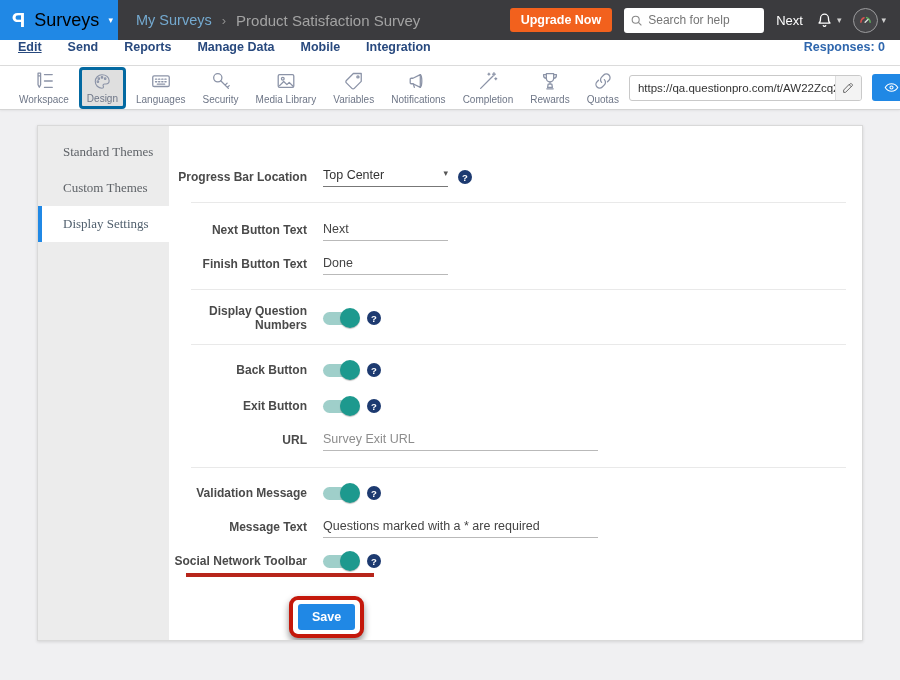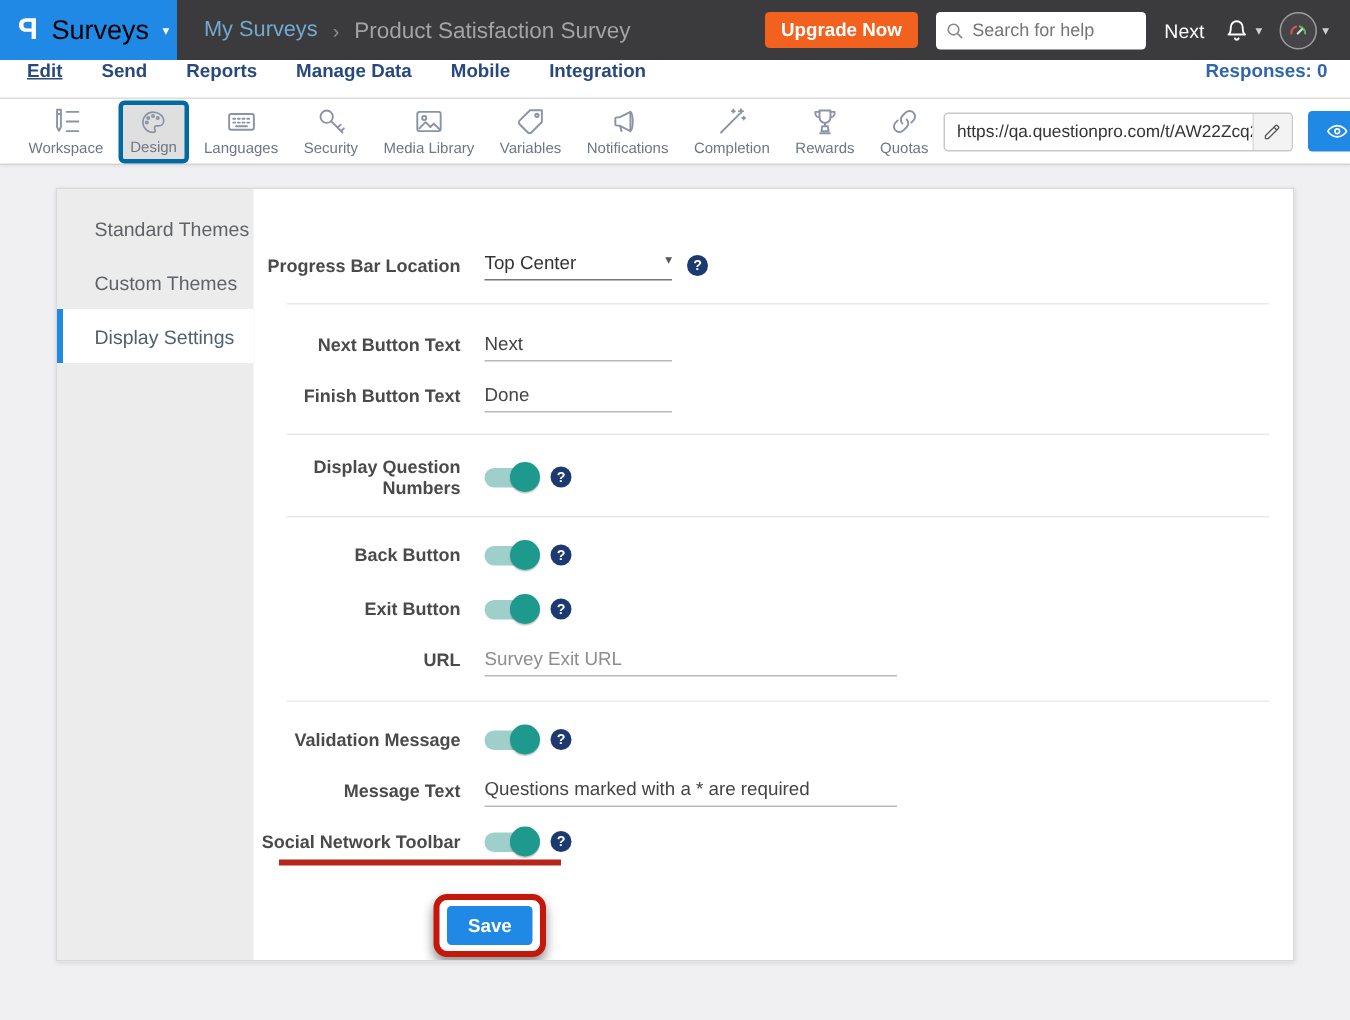--- a/index.html
+++ b/index.html
@@ -87,21 +87,21 @@
     font-size:12.5px; font-weight:700; padding:6px 12px; display:flex; align-items:center; gap:6px;
     font-family:"Liberation Sans", sans-serif;
   }
   .preview-btn svg { width:15px; height:15px; stroke:#fff; fill:none; stroke-width:1.7; }
 
   
   .card {
     position:absolute; left:37px; top:125px; width:826px; height:516px;
     background:#fff; border:1px solid #d9d9d9; box-shadow:0 1px 3px rgba(0,0,0,.12);
   }
-  .side { position:absolute; left:0; top:0; bottom:0; width:131px; background:#ececec; padding-top:8px; }
+  .side { position:absolute; left:0; top:0; bottom:0; width:131px; background:#ececec; padding-top:8px;font-family:Liberation Serif, serif; }
   .side-item {
     height:36px; display:flex; align-items:center; padding-left:25px;
     font-size:13px; color:#5f6368; cursor:pointer;
   }
   .side-item.active { background:#fff; border-left:4px solid #2088e5; padding-left:21px; color:#51606e; }
   .main { position:absolute; left:131px; right:0; top:0; bottom:0; padding-top:38px; overflow:hidden; }
 
   .frow { display:flex; align-items:center; min-height:26px; position:relative; }
   .flabel { width:154px; padding-right:16px; text-align:right; font-size:12px; font-weight:700; color:#4a4a4a; flex:none; }
   .fctl { display:flex; align-items:center; gap:10px; }

